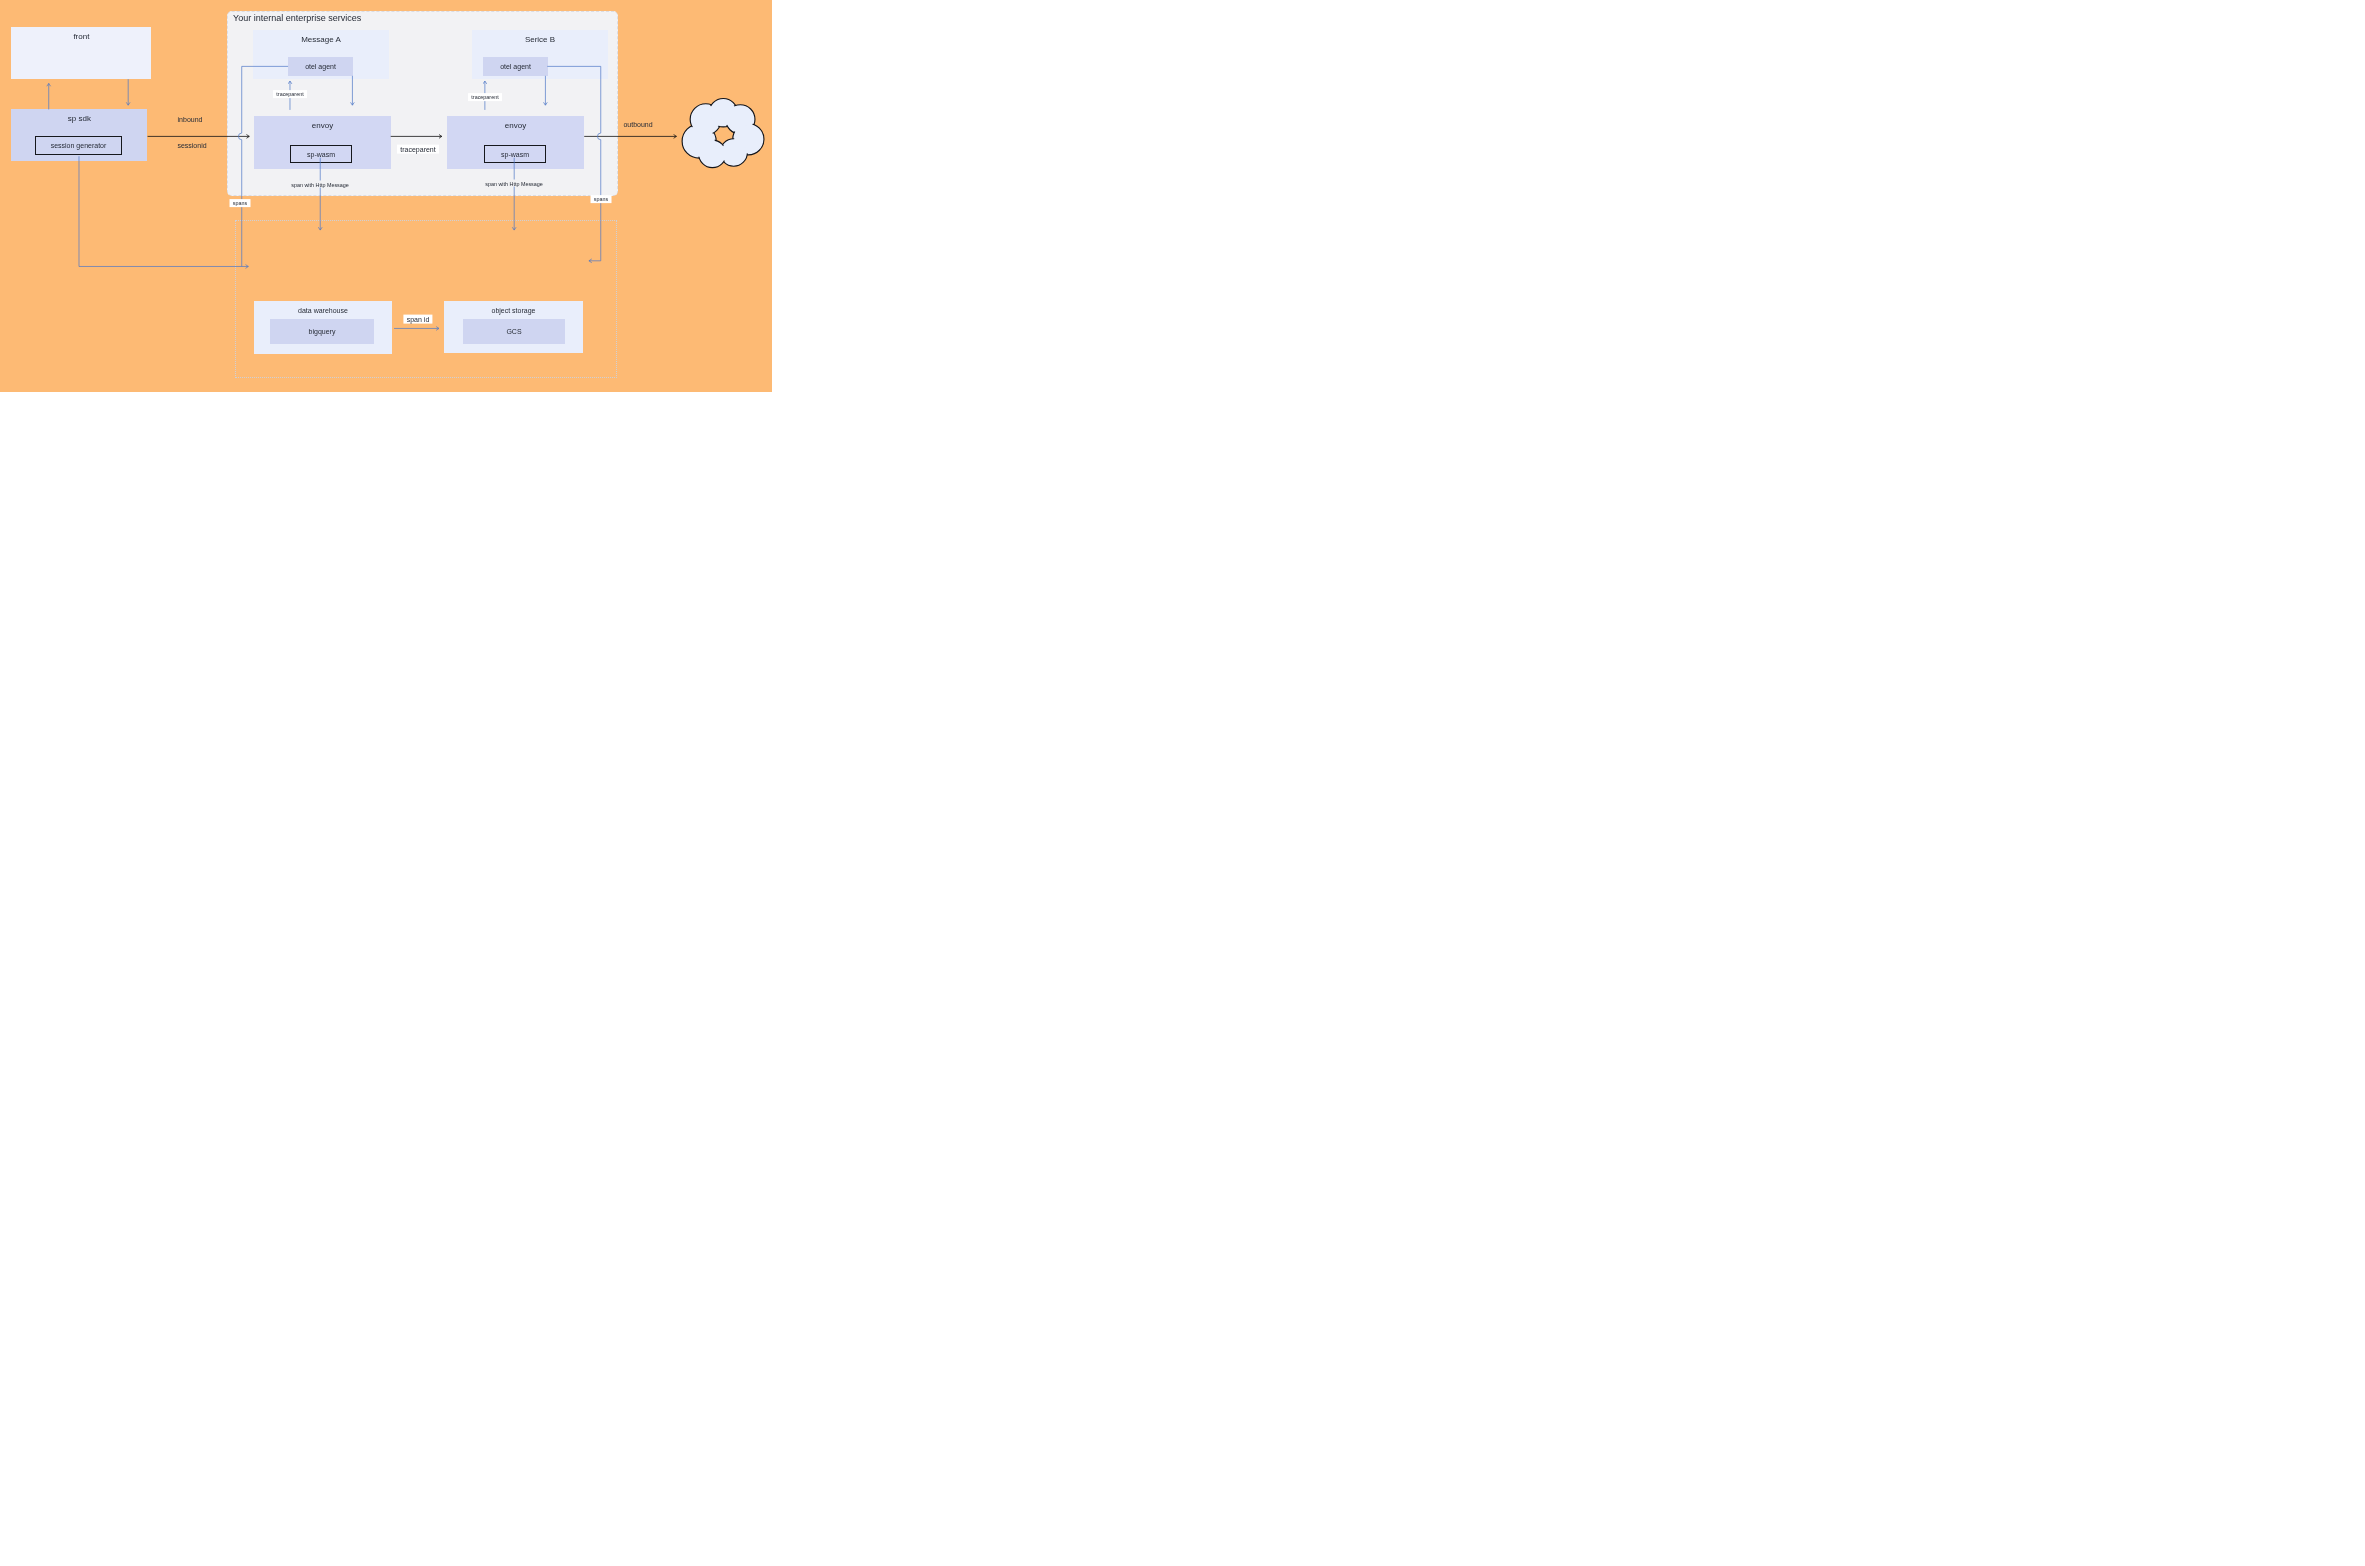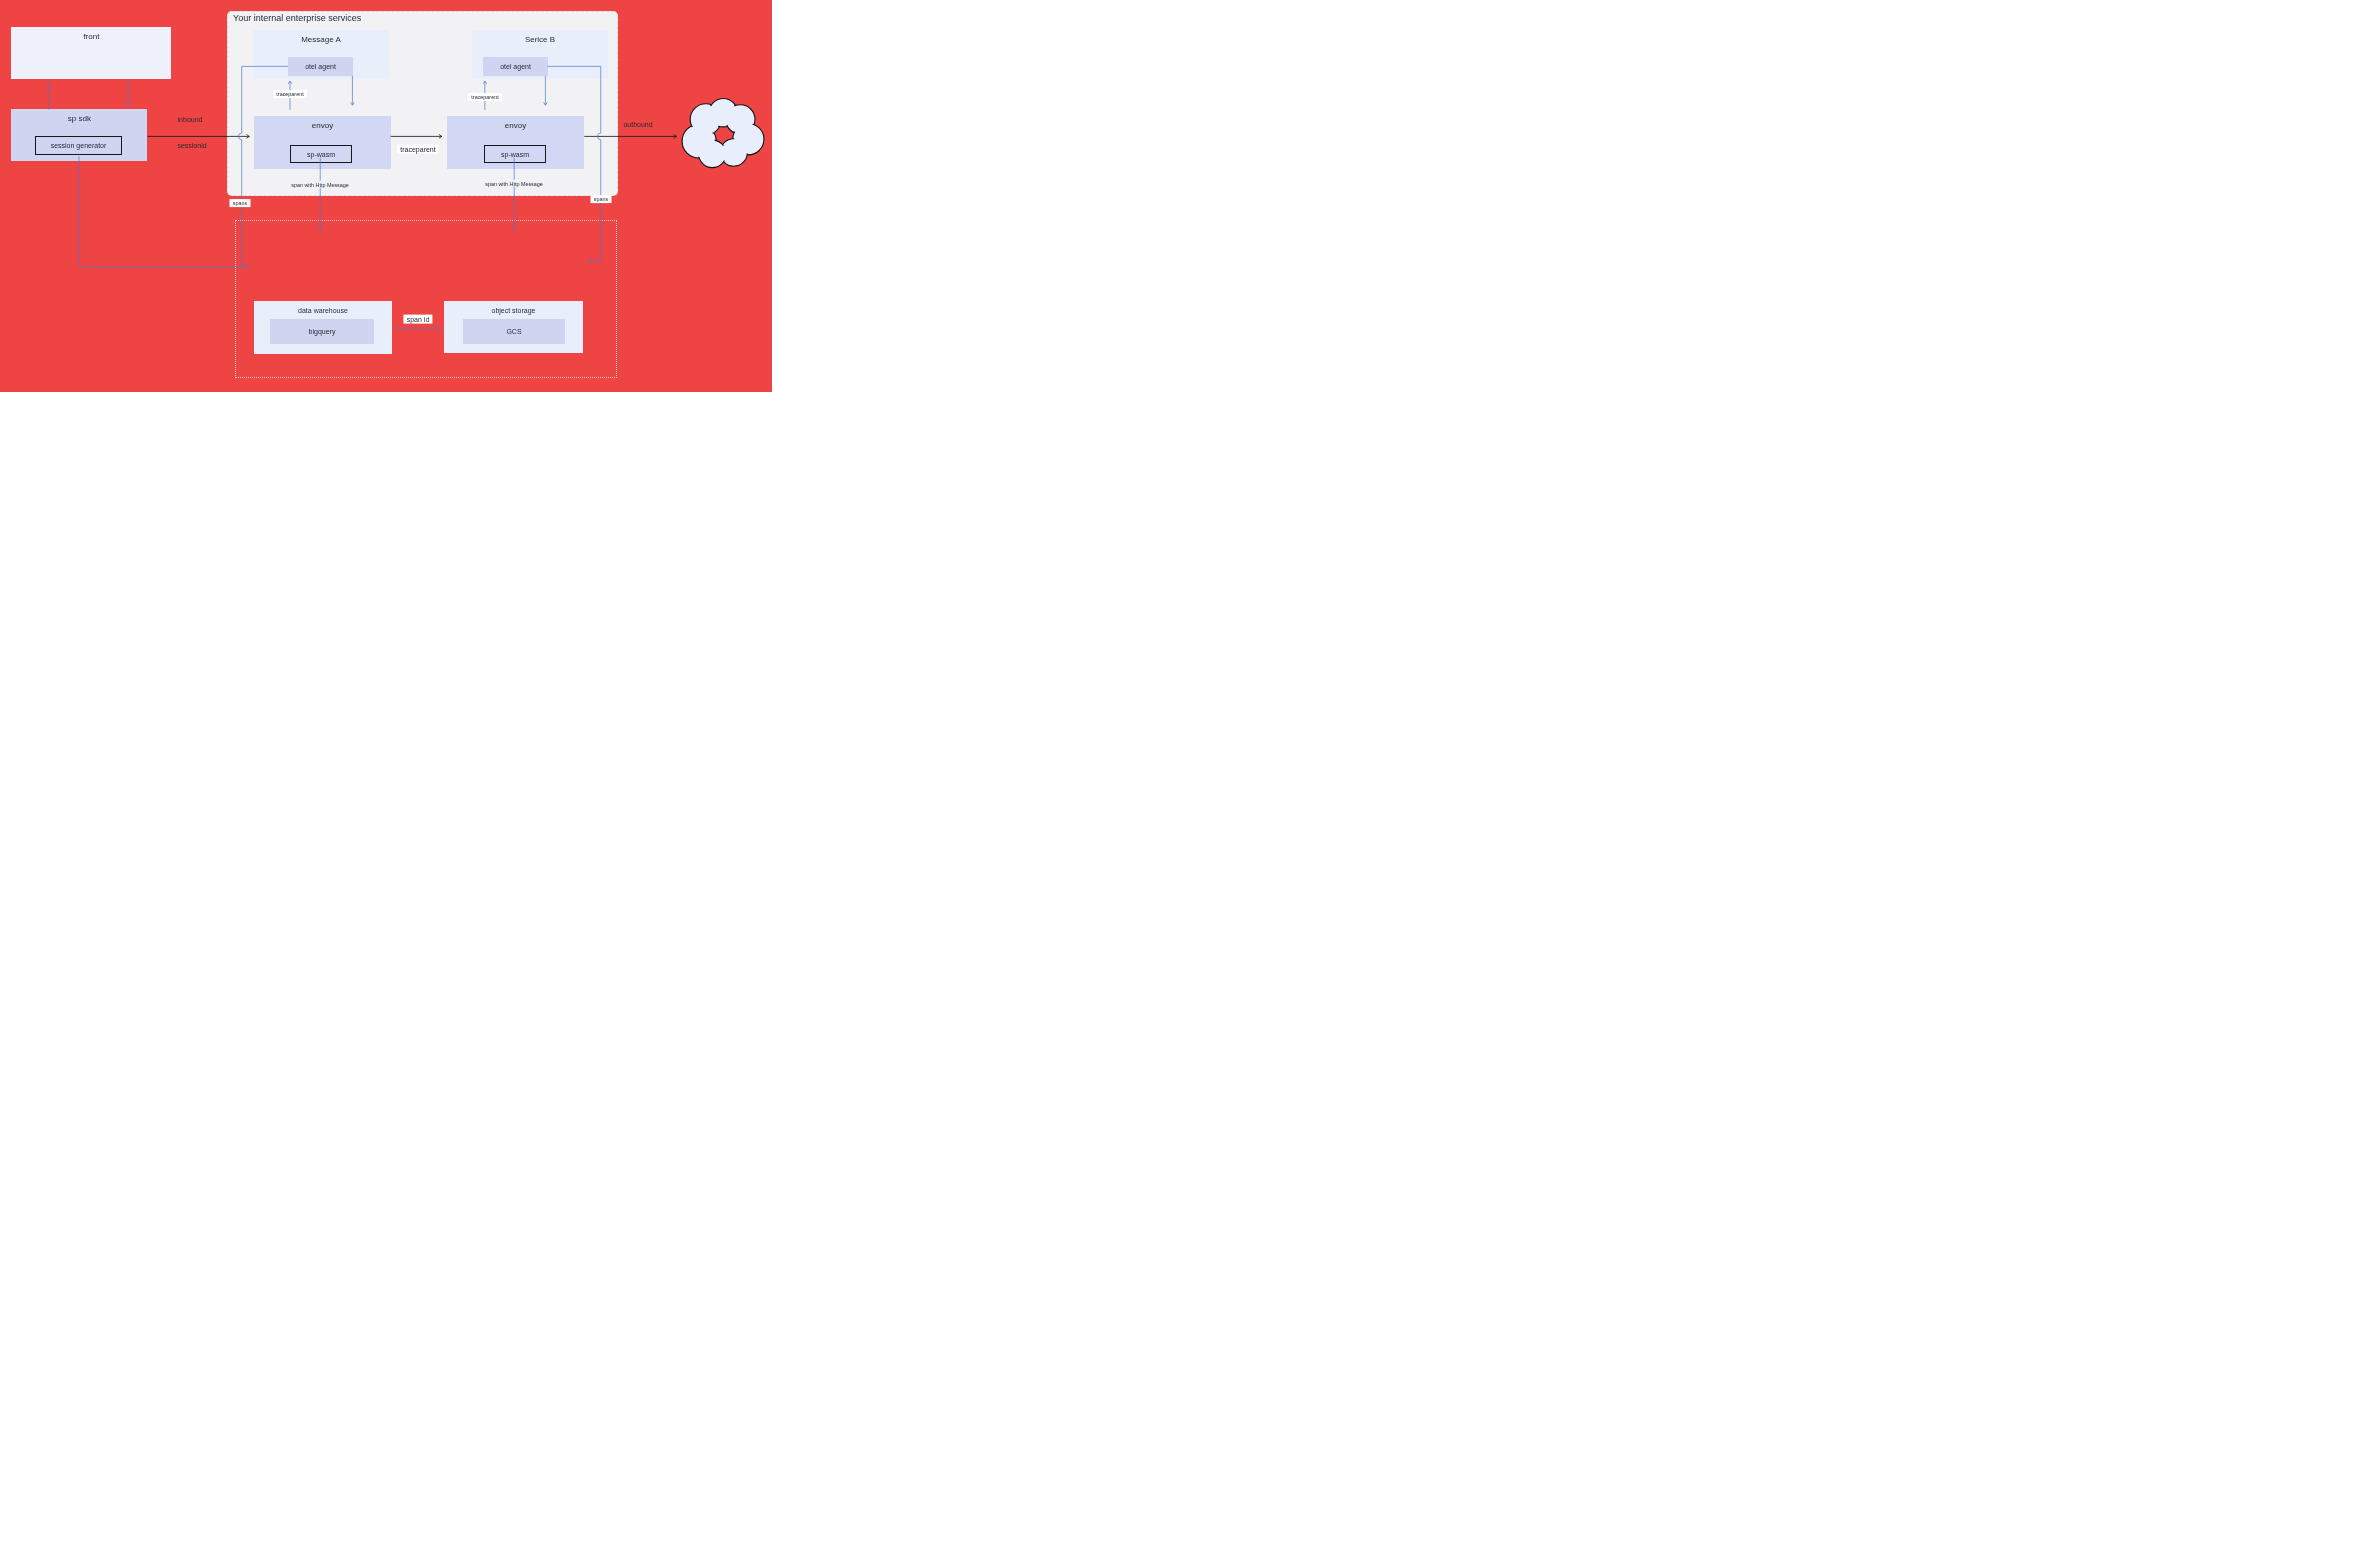--- a/index.html
+++ b/index.html
@@ -1,16 +1,16 @@
 <!DOCTYPE html>
 <html style="font-size:7.6px"><head>
 <meta charset="utf-8">
 <style>
   html,body{margin:0;padding:0;background:#ffffff;}
-  #stage{position:relative;width:772px;height:392px;background:#ef4444;overflow:hidden;
+  #stage{position:relative;width:772px;height:392px;background:#fdba74;overflow:hidden;
          font-family:"Liberation Sans", sans-serif;color:#262b36;}
   .box{position:absolute;box-sizing:border-box;}
   .fill-gray{background:#f2f2f4;border:0.9px dashed #dcdce2;border-radius:4.7px;}
   .fill-front{background:#eef1fb;}
   .fill-service{background:#e9eefb;}
   .fill-lav{background:#cfd5f1;}
   .fill-lav2{background:#d2d7f3;margin-top:6px;}
   .bordered{border:0.9px solid #16181d;}
   .dotted-rect{border:0.9px dotted #cfcfd6;background:transparent;}
   .title-lg{font-size:9px;}
@@ -33,21 +33,21 @@
 </head>
 <body>
 
 <div id="stage">
 
   <div class="box fill-gray" style="left:227px;top:11.4px;width:391px;height:185px;"></div>
   <div class="lbl title-lg" style="left:233px;top:13.2px;">Your internal enterprise services</div>
 
   <div class="box dotted-rect" style="left:235px;top:220px;width:382px;height:158px;"></div>
 
-  <div class="box fill-front" style="left:11.4px;top:27px;width:160px;height:52px;text-decoration:underline;">
+  <div class="box fill-front" style="left:11.4px;top:27px;width:140px;height:52px;text-decoration:underline;">
     <div class="box-title t17">front</div>
   </div>
 
   <div class="box fill-lav" style="left:11.4px;top:109px;width:136px;height:52px;">
     <div class="box-title t17">sp sdk</div>
   </div>
   <div class="box fill-lav bordered center-txt t15" style="left:35px;top:136px;width:87px;height:19px;">session generator</div>
 
   <div class="box fill-service" style="left:253px;top:30px;width:136px;height:49px;">
     <div class="box-title t17">Message A</div>

